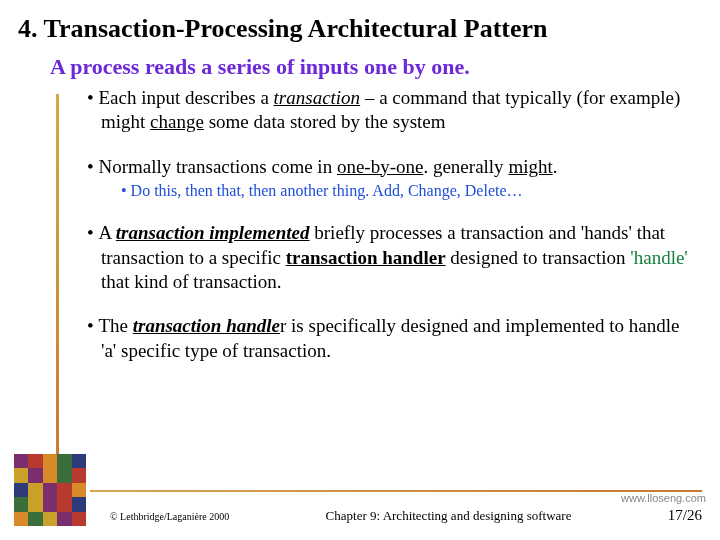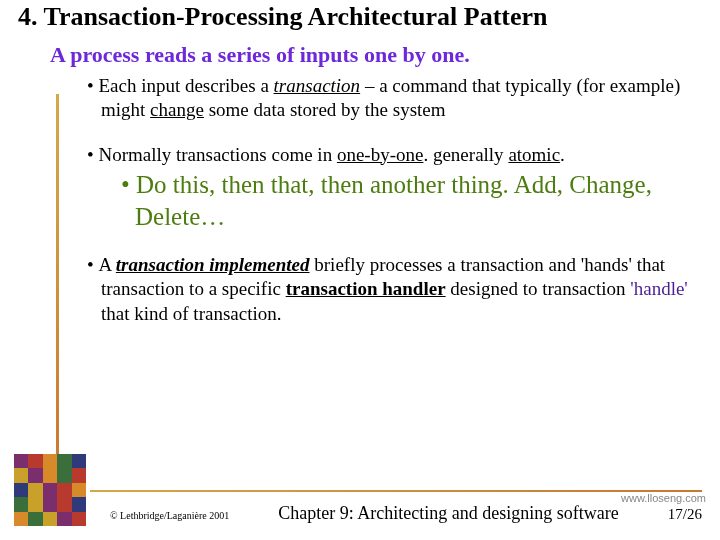--- a/index.html
+++ b/index.html
@@ -7,21 +7,21 @@
     width: 720px;
     height: 540px;
     background: #fff;
     font-family: "Times New Roman", Times, serif;
     position: relative;
     overflow: hidden;
   }
   .slide {
     width: 100%;
     height: 100%;
-    padding: 2px 18px 0 18px;
+    padding: 14px 18px 0 18px;
     position: relative;
   }
   .title {
     font-size: 26px;
     font-weight: bold;
     color: #000;
     margin-bottom: 10px;
   }
   .subtitle {
     font-size: 22px;
@@ -36,32 +36,32 @@
   }
   .bullet {
     font-size: 19px;
     color: #000;
     line-height: 1.28;
     margin-bottom: 20px;
     text-indent: -14px;
     padding-left: 14px;
   }
   .sub-bullet {
-    font-size: 25px;
-    color: #4d7c0f;
+    font-size: 16px;
+    color: #1d4ed8;
     line-height: 1.28;
     margin-left: 20px;
     margin-top: 2px;
     text-indent: -14px;
     padding-left: 14px;
   }
   .u { text-decoration: underline; }
   .b { font-weight: bold; }
   .i { font-style: italic; }
-  .red { color: #4c1d95; }
+  .red { color: #15803d; }
   .vline {
     position: absolute;
     left: 56px;
     top: 94px;
     width: 3px;
     height: 390px;
     background: linear-gradient(to bottom, #d4a84a, #c87830);
   }
   .hline {
     position: absolute;
@@ -87,21 +87,21 @@
     bottom: 16px;
     left: 110px;
     right: 18px;
     display: flex;
     justify-content: space-between;
     align-items: baseline;
     font-size: 12px;
     color: #000;
   }
   .footer .copy { font-size: 10px; }
-  .footer .chap { font-size: 18px; }
+  .footer .chap { font-size: 13px; }
   .footer .page { font-size: 15px; }
   .url {
     position: absolute;
     right: 14px;
     bottom: 36px;
     font-size: 11px;
     color: #888;
     font-family: Arial, sans-serif;
   }
 </style>
@@ -111,26 +111,27 @@
 <div class="slide">
   <div class="title">4.  Transaction-Processing Architectural Pattern</div>
   <div class="subtitle">A process reads a series of inputs one by one.</div>
 
   <div class="vline"></div>
 
   <div class="content">
 
     <div class="bullet">•&nbsp;<span>Each input describes a </span><span class="i u">transaction</span><span> – a command that typically (for example) might </span><span class="u">change</span><span> some data stored by the system</span></div>
 
-    <div class="bullet" style="margin-bottom:2px;">•&nbsp;<span>Normally transactions come in </span><span class="u">one-by-one</span><span>.  generally </span><span class="u">atomic</span><span>.</span>
+    <div class="bullet" style="margin-bottom:2px;">•&nbsp;<span>Normally transactions come in </span><span class="u">one-by-one</span><span>.  generally </span><span class="u">might</span><span>.</span>
       <div class="sub-bullet">•&nbsp;<span>Do this, then that, then another thing.  Add, Change, Delete…</span></div>
     </div>
 
     <div class="bullet" style="margin-top:20px;">•&nbsp;<span>A </span><span class="b i u">transaction implemented</span><span> briefly processes a transaction and 'hands' that transaction to a specific </span><span class="b u">transaction handler</span><span> designed to transaction </span><span class="red">'handle'</span><span> that kind of transaction.</span></div>
 
+    <div class="bullet">•&nbsp;<span>The </span><span class="b i u">transaction handle</span><span>r is specifically designed and implemented to handle 'a' specific type of transaction.</span></div>
 
   </div>
 
   <div class="hline"></div>
 
   <div class="url">www.lloseng.com</div>
 
   <div class="corner-img" id="weave">
       <div style="background: rgb(122, 46, 110);"></div>
       <div style="background: rgb(184, 58, 46);"></div>
@@ -153,17 +154,17 @@
       <div style="background: rgb(184, 58, 46);"></div>
       <div style="background: rgb(46, 58, 122);"></div>
       <div style="background: rgb(216, 138, 42);"></div>
       <div style="background: rgb(58, 110, 58);"></div>
       <div style="background: rgb(201, 160, 42);"></div>
       <div style="background: rgb(122, 46, 110);"></div>
       <div style="background: rgb(184, 58, 46);"></div>
     </div>
 
   <div class="footer">
-    <span class="copy">© Lethbridge/Laganière 2001</span>
+    <span class="copy">© Lethbridge/Laganière 2000</span>
     <span class="chap">Chapter 9: Architecting and designing software</span>
     <span class="page">17/26</span>
   </div>
 </div>
 
 </body></html>

